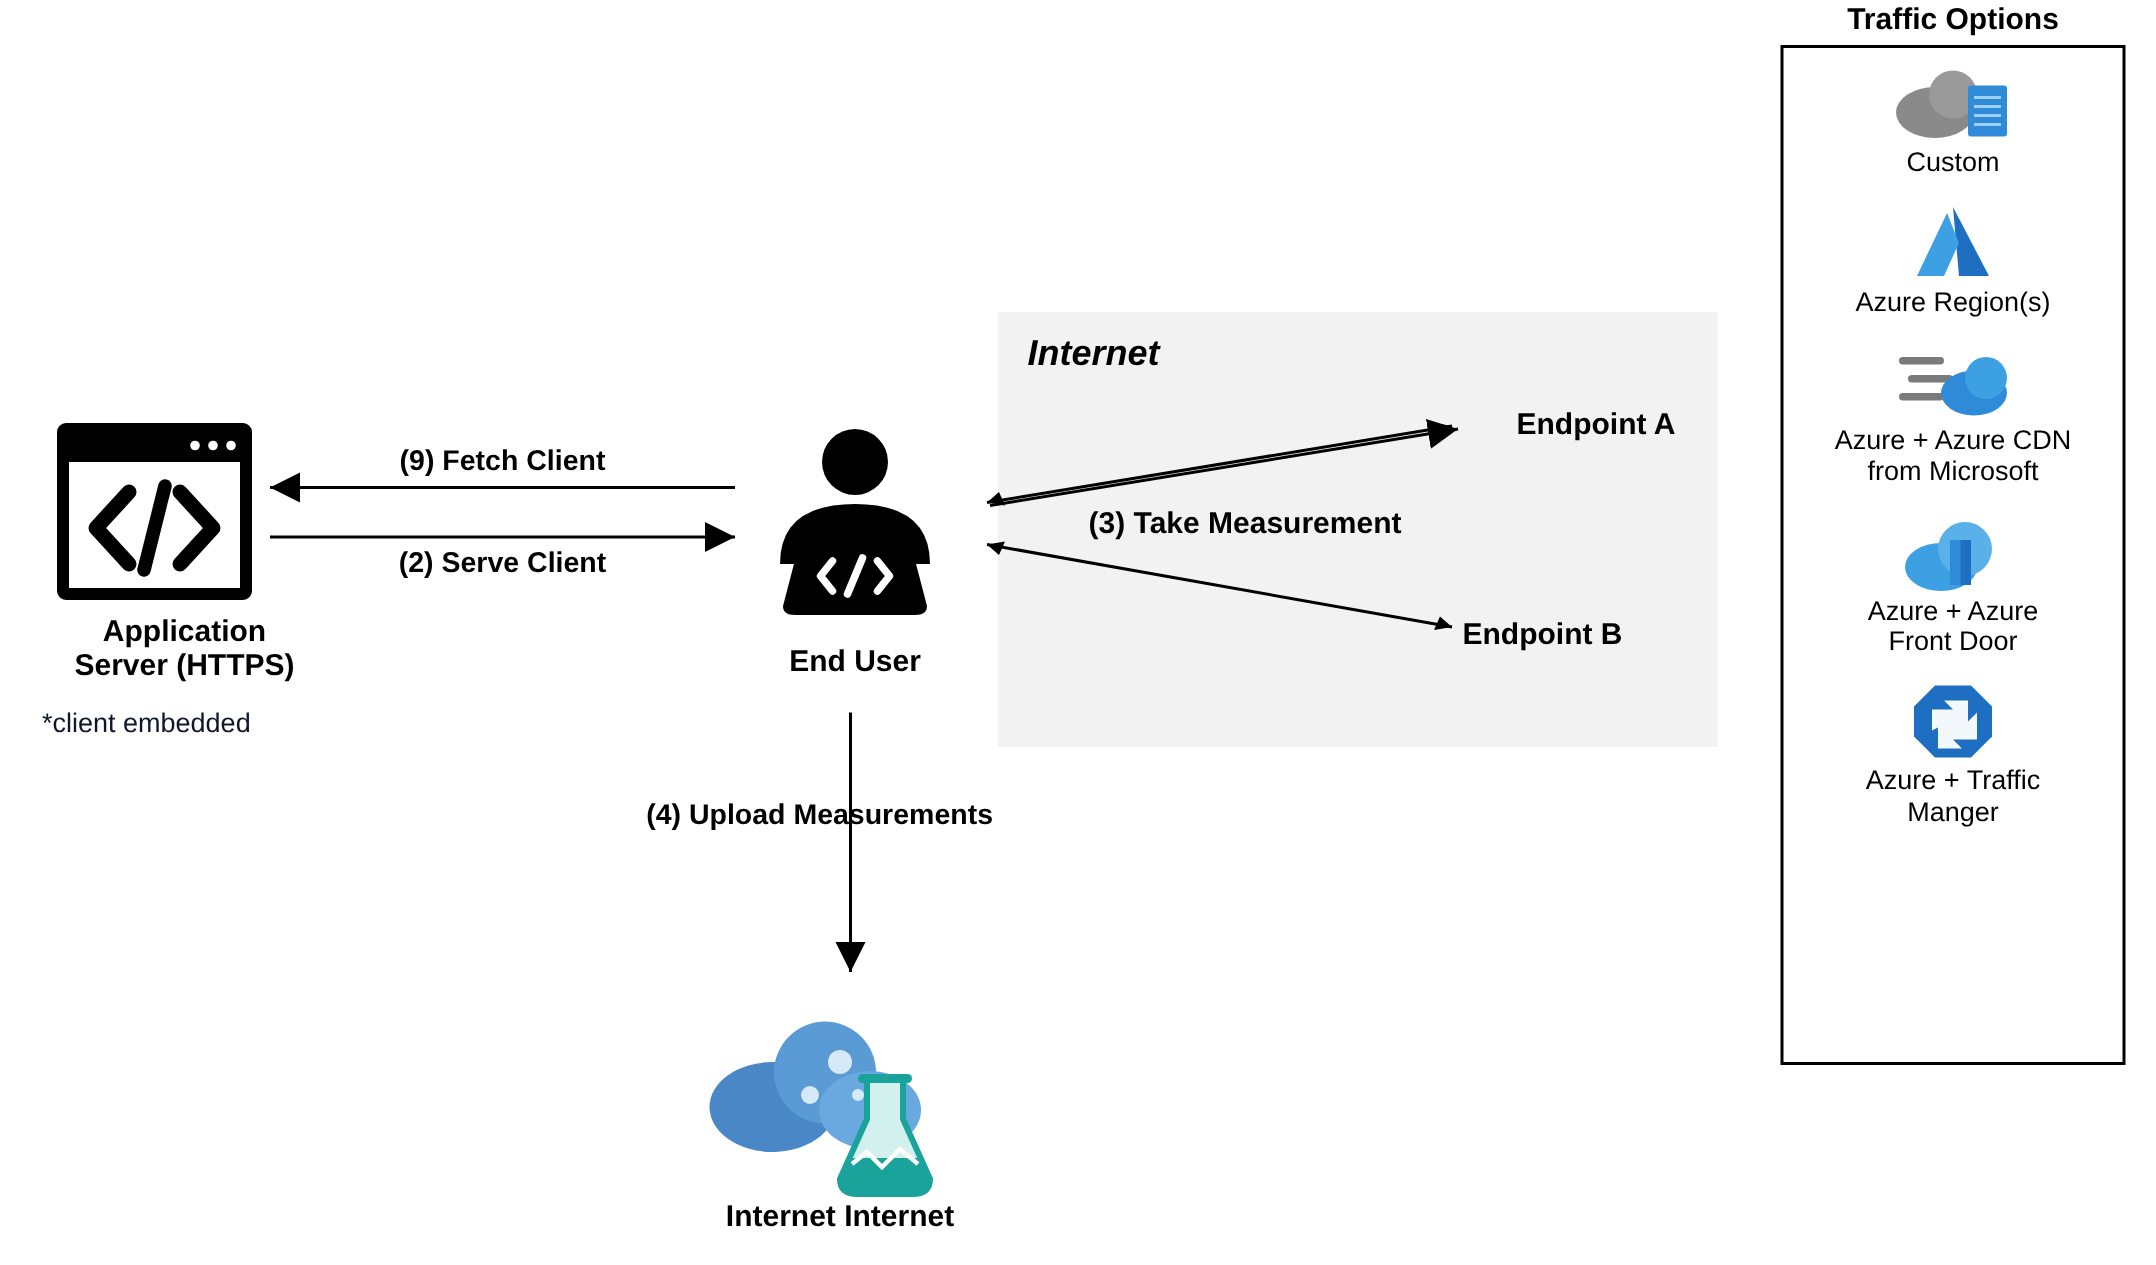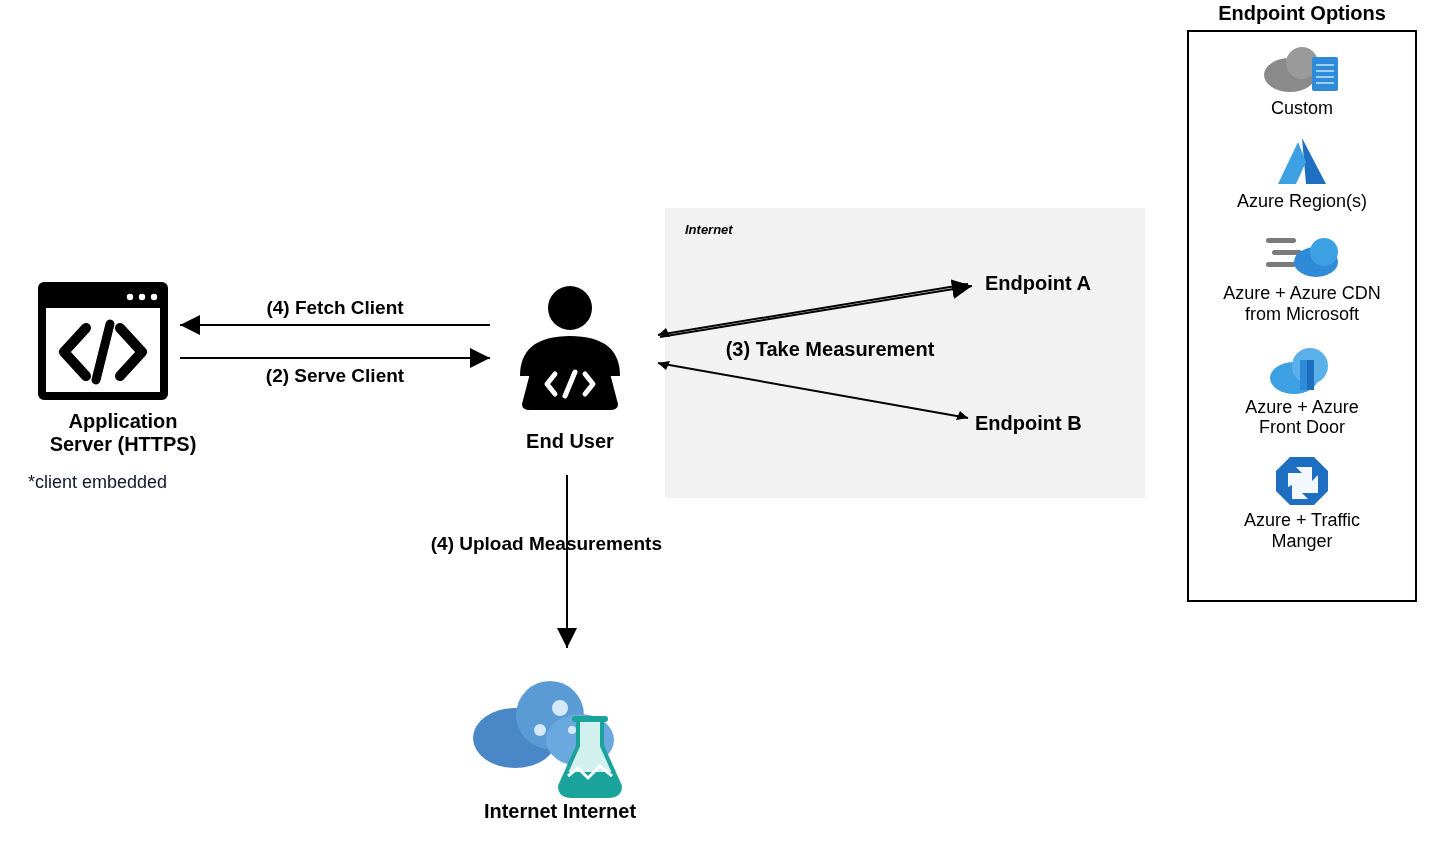--- a/index.html
+++ b/index.html
@@ -35,21 +35,21 @@
     left: 665px;
     top: 208px;
     width: 480px;
     height: 290px;
   }
   .endpoint-panel {
     position: absolute;
     right: 20px;
     top: 30px;
     width: 230px;
-    height: 572px;
+    height: 680px;
     border: 2px solid #000;
     box-sizing: border-box;
     padding: 8px 4px 4px 4px;
   }
   .endpoint-title {
     position: absolute;
     right: 20px;
     top: 2px;
     width: 230px;
     text-align: center;
@@ -78,22 +78,22 @@
   .icon-box {
     position: absolute;
   }
 </style>
 </head>
 <body>
 
 <div class="canvas">
 
   <div class="internet-box"></div>
-  <div class="label italic" style="left:685px; top:222px; text-align:left; font-size:13px;">Internet</div>
-  <div class="label" style="left:985px; top:272px; text-align:center;">Endpoint A</div>
+  <div class="label italic" style="left:685px; top:222px; text-align:left; font-size:24px;">Internet</div>
+  <div class="label" style="left:1011px; top:272px; text-align:center;">Endpoint A</div>
   <div class="label" style="left:975px; top:412px; text-align:left;">Endpoint B</div>
 
   <div class="icon-box" style="left:38px; top:282px;">
     <svg width="130" height="118" viewBox="0 0 130 118">
       <rect x="4" y="4" width="122" height="110" rx="2" fill="#fff" stroke="#000" stroke-width="8"></rect>
       <rect x="4" y="4" width="122" height="22" fill="#000"></rect>
       <circle cx="92" cy="15" r="3.2" fill="#fff"></circle>
       <circle cx="104" cy="15" r="3.2" fill="#fff"></circle>
       <circle cx="116" cy="15" r="3.2" fill="#fff"></circle>
       <polyline points="48,46 26,70 48,94" fill="none" stroke="#000" stroke-width="10" stroke-linecap="round" stroke-linejoin="round"></polyline>
@@ -164,26 +164,26 @@
 
     <g>
       <line x1="658" y1="363" x2="968" y2="418" stroke="#000" stroke-width="2"></line>
       <path d="M968,418 l-12,2 l4,-9 Z" fill="#000"></path>
       <path d="M658,363 l12,-2 l-4,9 Z" fill="#000"></path>
     </g>
 
     <line x1="567" y1="475" x2="567" y2="648" stroke="#000" stroke-width="2" marker-end="url(#ahead)"></line>
   </svg>
 
-  <div class="label" style="left:230px; top:297px; width:210px; font-size:19px;">(4) Fetch Client</div>
+  <div class="label" style="left:230px; top:297px; width:210px; font-size:19px;">(9) Fetch Client</div>
   <div class="label" style="left:230px; top:365px; width:210px; font-size:19px;">(2) Serve Client</div>
   <div class="label" style="left:700px; top:338px; width:260px; font-size:20px;">(3) Take Measurement</div>
   <div class="label" style="left:382px; top:533px; width:280px; font-size:19px; text-align:right;">(4) Upload Measurements</div>
 
-  <div class="endpoint-title">Endpoint Options</div>
+  <div class="endpoint-title">Traffic Options</div>
   <div class="endpoint-panel">
 
     <div class="item">
       <div class="icon-slot">
         <svg width="80" height="52" viewBox="0 0 80 52">
           <ellipse cx="28" cy="32" rx="26" ry="17" fill="#8a8a8a"></ellipse>
           <circle cx="40" cy="20" r="16" fill="#9a9a9a"></circle>
           <rect x="50" y="14" width="26" height="34" rx="2" fill="#2f8bd8"></rect>
           <line x1="54" y1="22" x2="72" y2="22" stroke="#9cd0f5" stroke-width="2"></line>
           <line x1="54" y1="28" x2="72" y2="28" stroke="#9cd0f5" stroke-width="2"></line>

